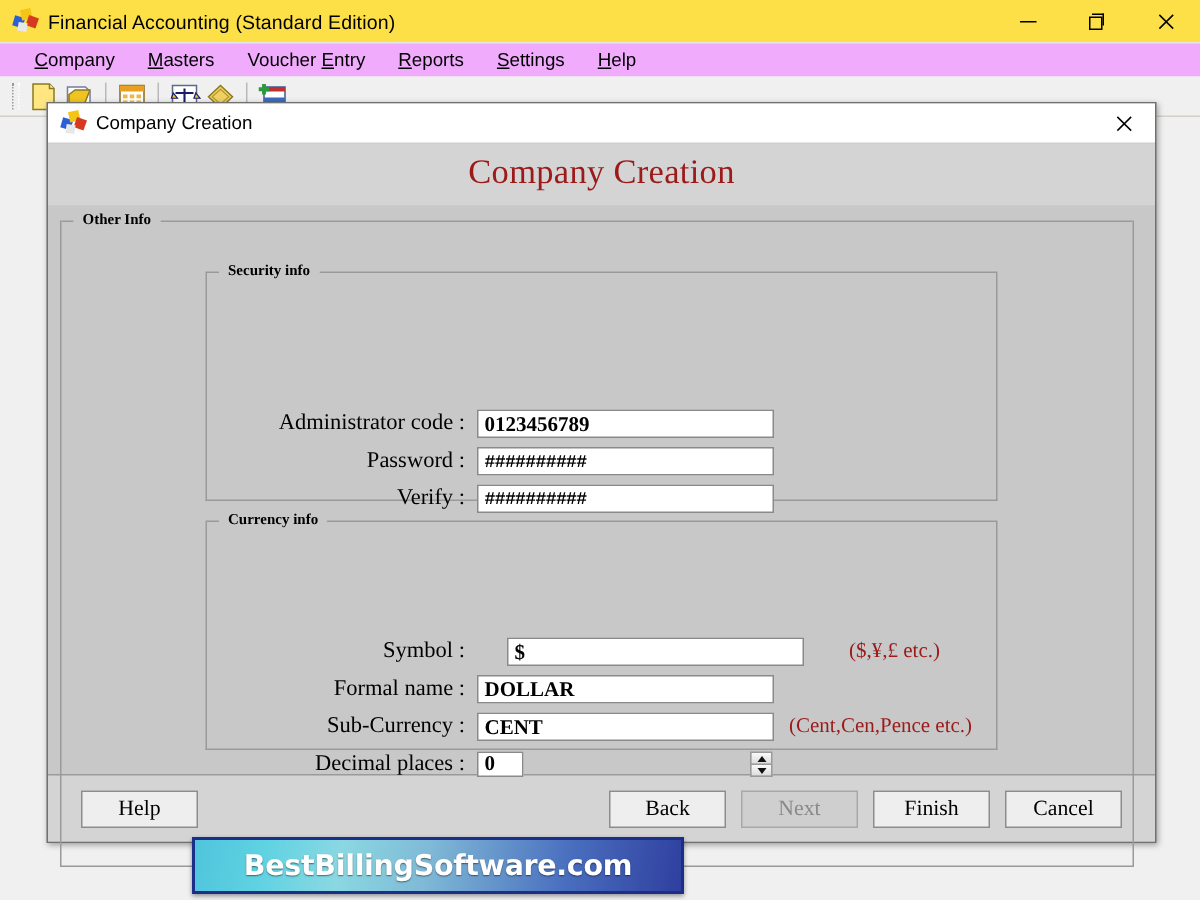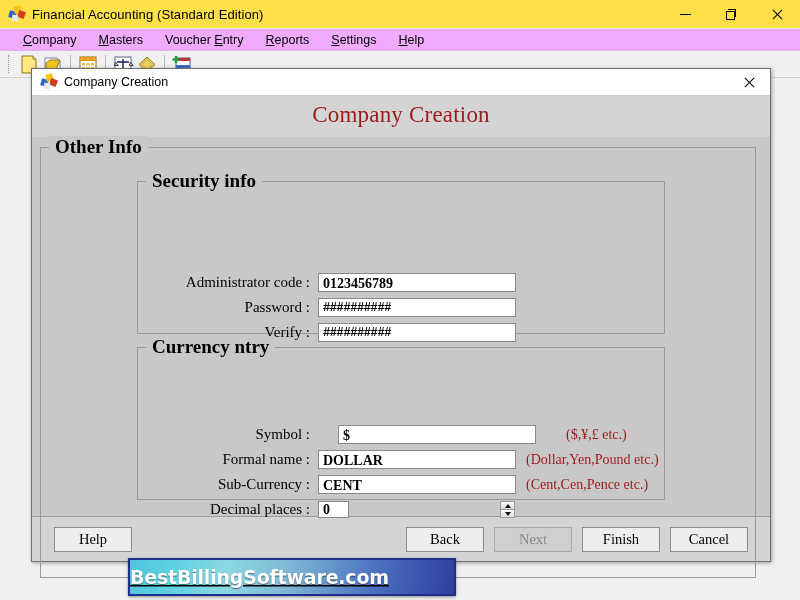--- a/index.html
+++ b/index.html
@@ -211,21 +211,21 @@
     left: 0; right: 0; top: 0;
     height: 1px;
     display: flex;
     align-items: center;
   }
   .gb-line-left { width: 8px; height: 1px; background: #9a9a9a; flex: none; }
   .gb-line-right { flex: 1; height: 1px; background: #9a9a9a; }
   .gb-label {
     font-family: "Liberation Serif", serif;
     font-weight: bold;
-    font-size: 19px;
+    font-size: 10px;
     color: #000;
     padding: 0 6px;
     background: #c8c8c8;
     transform: translateY(-1px);
     white-space: nowrap;
   }
 
   #gb-other  { left: 8px;  top: 10px;  width: 714px; height: 430px; }
   #gb-security { left: 96px; top: 34px; width: 526px; height: 152px; }
   #gb-currency { left: 96px; top: 200px; width: 526px; height: 152px; }
@@ -346,22 +346,22 @@
   #watermark {
     position: absolute;
     left: 128px; top: 558px;
     width: 324px; height: 34px;
     background: linear-gradient(100deg,
       #4fc4dc 0%, #5fd2e2 14%, #8ad8e2 30%,
       #7fb9d6 48%, #4a6fbf 76%, #2f3f9e 100%);
     border: 2px solid #1b2f8a;
     display: flex;
     align-items: center;
+    justify-content: center;
     box-shadow: 0 1px 3px rgba(0,0,0,0.4);
-    text-decoration: underline;
   }
   #watermark span {
     font-family: "DejaVu Sans", sans-serif;
     font-weight: bold;
     font-size: 19px;
     color: #ffffff;
     letter-spacing: -0.2px;
     text-shadow: 0 1px 1px rgba(0,0,0,0.5);
     white-space: nowrap;
   }
@@ -520,34 +520,33 @@
 
         <div class="row" style="left:20px; top:106px;">
           <span class="fld-label">Verify :</span>
           <span class="fld-input mono">##########</span>
         </div>
       </div>
 
       <div class="groupbox" id="gb-currency">
         <div class="gb-top">
           <span class="gb-line-left"></span>
-          <span class="gb-label">Currency ntry</span>
+          <span class="gb-label">Currency info</span>
           <span class="gb-line-right"></span>
         </div>
 
         <div class="row" style="left:20px; top:42px;gap:20px;">
           <span class="fld-label">Symbol :</span>
           <span class="fld-input">$</span>
           <span class="hint">($,¥,£ etc.)</span>
         </div>
 
         <div class="row" style="left:20px; top:67px;">
           <span class="fld-label">Formal name :</span>
           <span class="fld-input">DOLLAR</span>
-          <span class="hint">(Dollar,Yen,Pound etc.)</span>
         </div>
 
         <div class="row" style="left:20px; top:92px;">
           <span class="fld-label">Sub-Currency :</span>
           <span class="fld-input">CENT</span>
           <span class="hint">(Cent,Cen,Pence etc.)</span>
         </div>
 
         <div class="row" style="left:20px; top:117px;">
           <span class="fld-label">Decimal places :</span>

